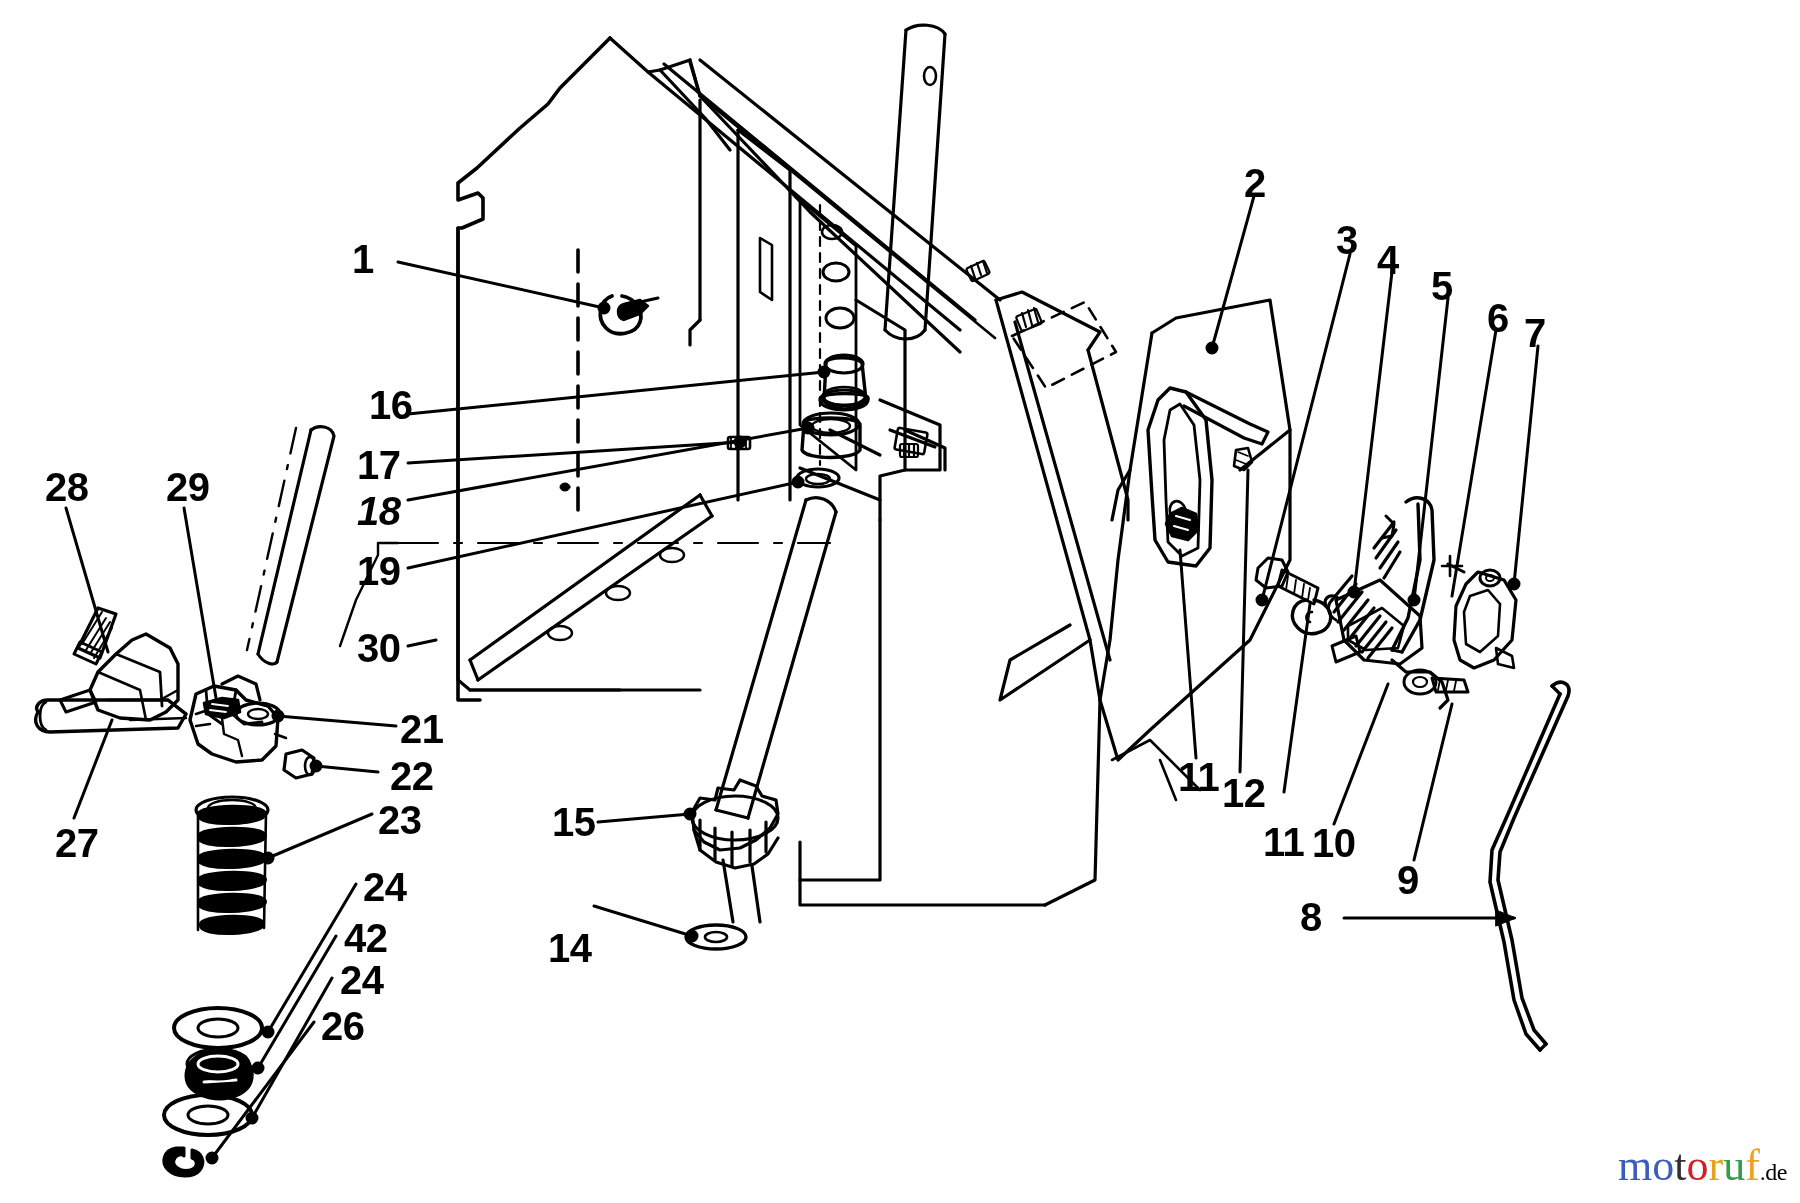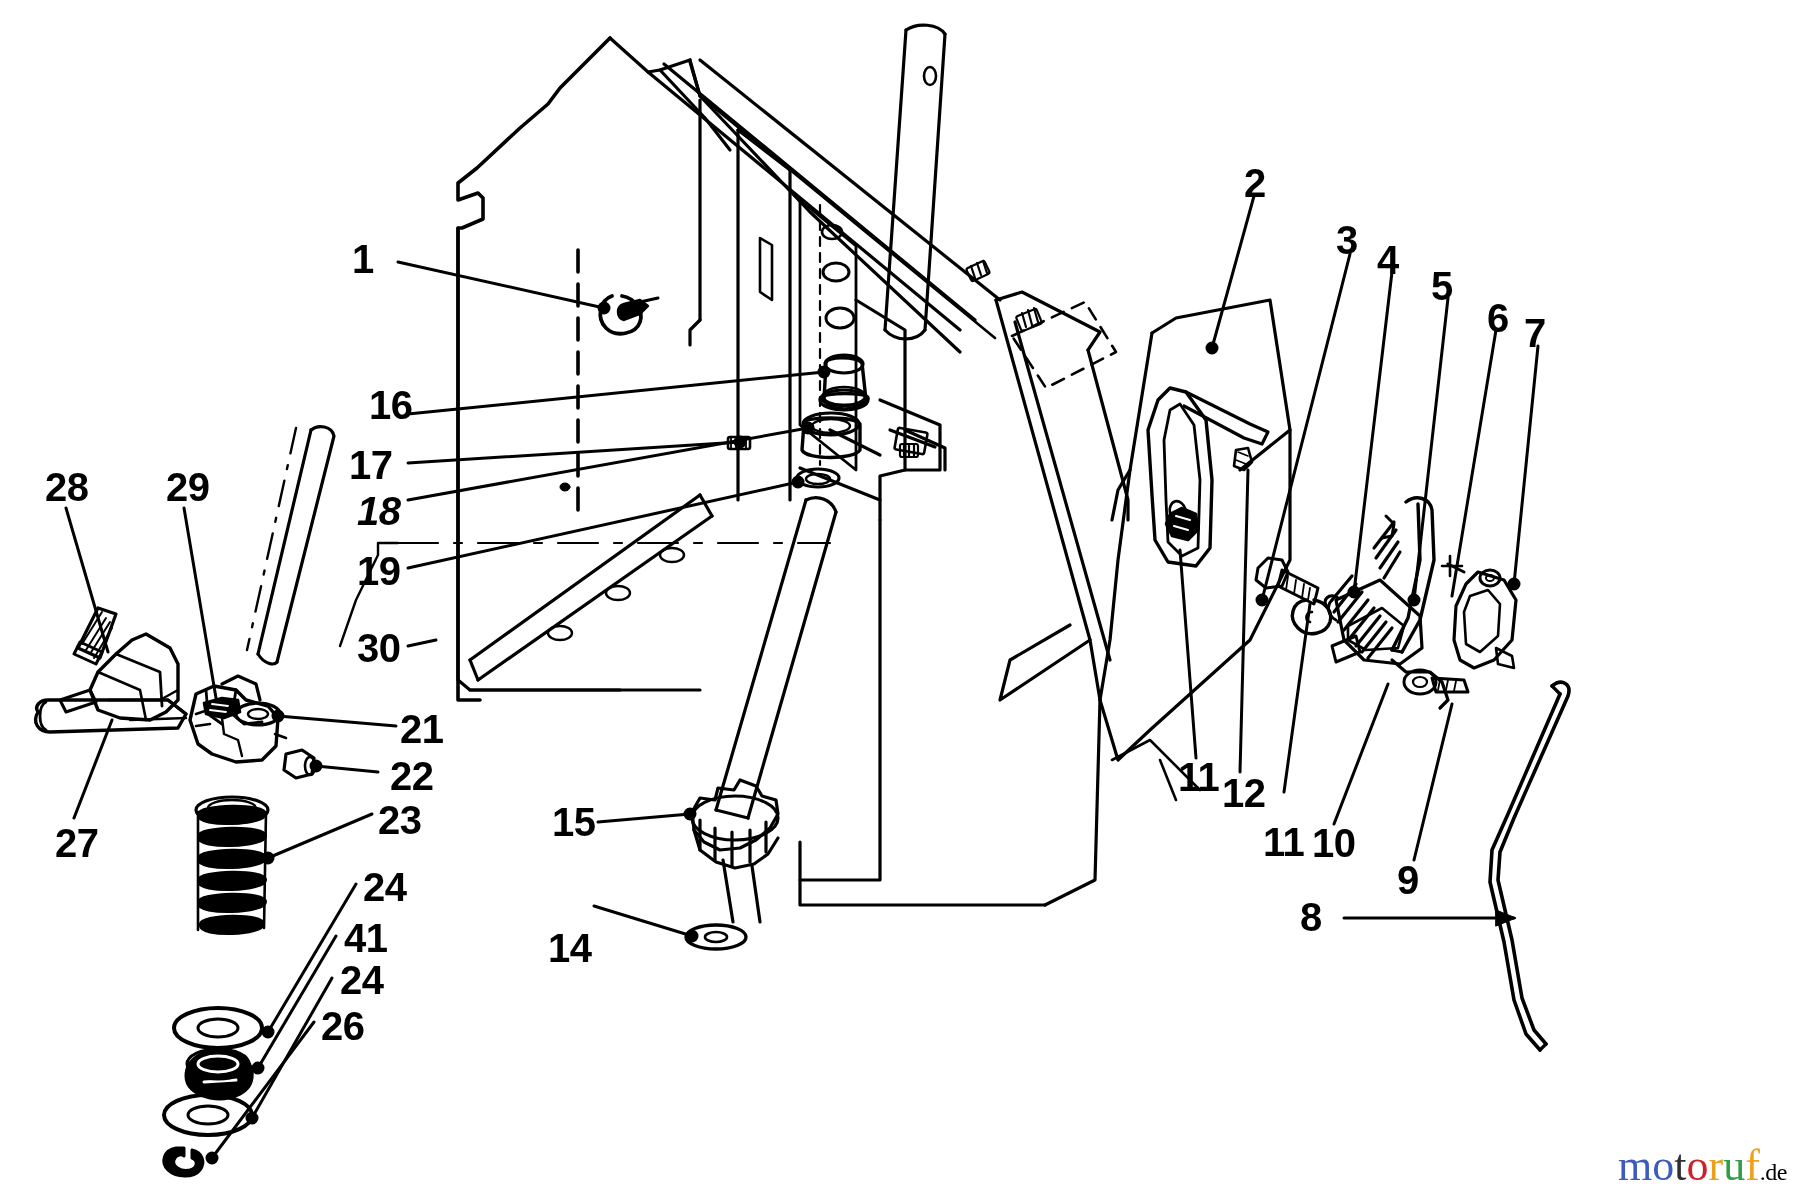--- a/index.html
+++ b/index.html
@@ -492,29 +492,29 @@
   <div class="callout-label" style="left:1524px; top:313px;">7</div>
   <div class="callout-label" style="left:1300px; top:897px;">8</div>
   <div class="callout-label" style="left:1397px; top:860px;">9</div>
   <div class="callout-label" style="left:1312px; top:823px;">10</div>
   <div class="callout-label" style="left:1263px; top:822px;">11</div>
   <div class="callout-label" style="left:1222px; top:773px;">12</div>
   <div class="callout-label" style="left:1178px; top:757px;">11</div>
   <div class="callout-label" style="left:548px;  top:928px;">14</div>
   <div class="callout-label" style="left:552px;  top:802px;">15</div>
   <div class="callout-label" style="left:357px;  top:385px;margin-left:12px;">16</div>
-  <div class="callout-label" style="left:349px;  top:445px;">17</div>
+  <div class="callout-label" style="left:357px;  top:445px;">17</div>
   <div class="callout-label" style="left:357px;  top:491px;font-style:italic;">18</div>
   <div class="callout-label" style="left:357px;  top:551px;">19</div>
   <div class="callout-label" style="left:357px;  top:628px;">30</div>
   <div class="callout-label" style="left:400px;  top:709px;">21</div>
   <div class="callout-label" style="left:390px;  top:756px;text-align:right;">22</div>
   <div class="callout-label" style="left:378px;  top:800px;">23</div>
   <div class="callout-label" style="left:363px; top:867px;">24</div>
-  <div class="callout-label" style="left:344px;  top:918px;">41</div>
+  <div class="callout-label" style="left:344px;  top:918px;">42</div>
   <div class="callout-label" style="left:340px; top:960px;">24</div>
   <div class="callout-label" style="left:321px;  top:1006px;">26</div>
   <div class="callout-label" style="left:55px;   top:823px;">27</div>
   <div class="callout-label" style="left:45px;   top:467px;">28</div>
   <div class="callout-label" style="left:166px;  top:467px;">29</div>
 
   <div id="watermark">
     <span class="wm-l" style="color:#3b5bbd">m</span><span class="wm-l" style="color:#3b5bbd">o</span><span class="wm-l" style="color:#2f2f2f">t</span><span class="wm-l" style="color:#cf2027">o</span><span class="wm-l" style="color:#e8a01d">r</span><span class="wm-l" style="color:#2f9e48">u</span><span class="wm-l" style="color:#f0a01d">f</span><span class="wm-tld">.de</span>
   </div>
 

